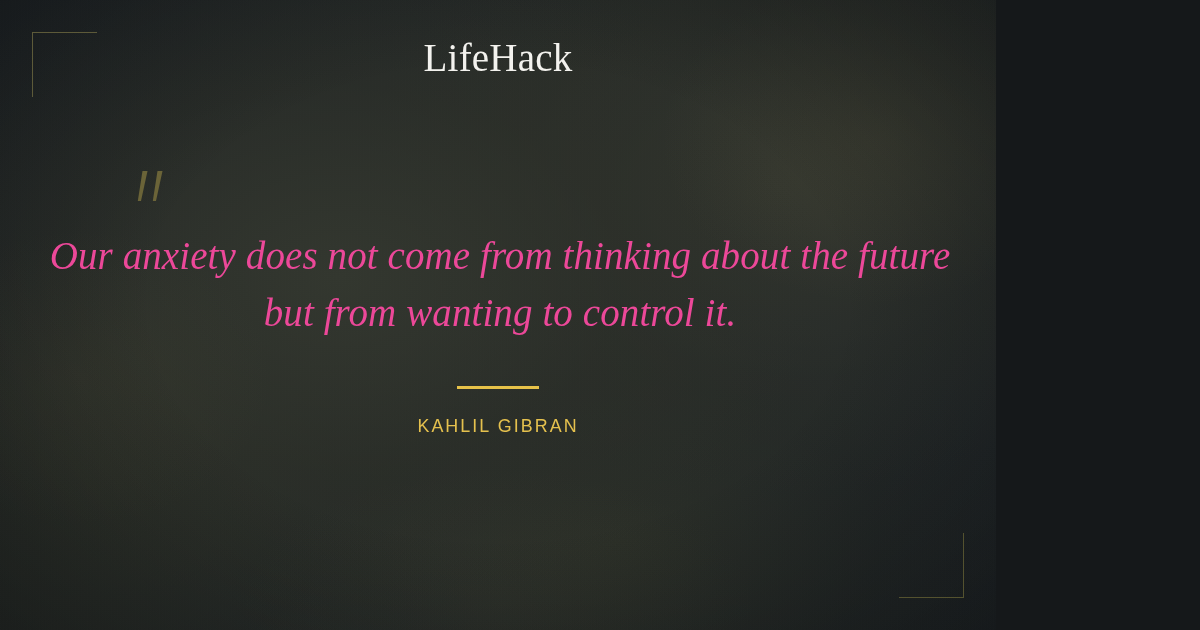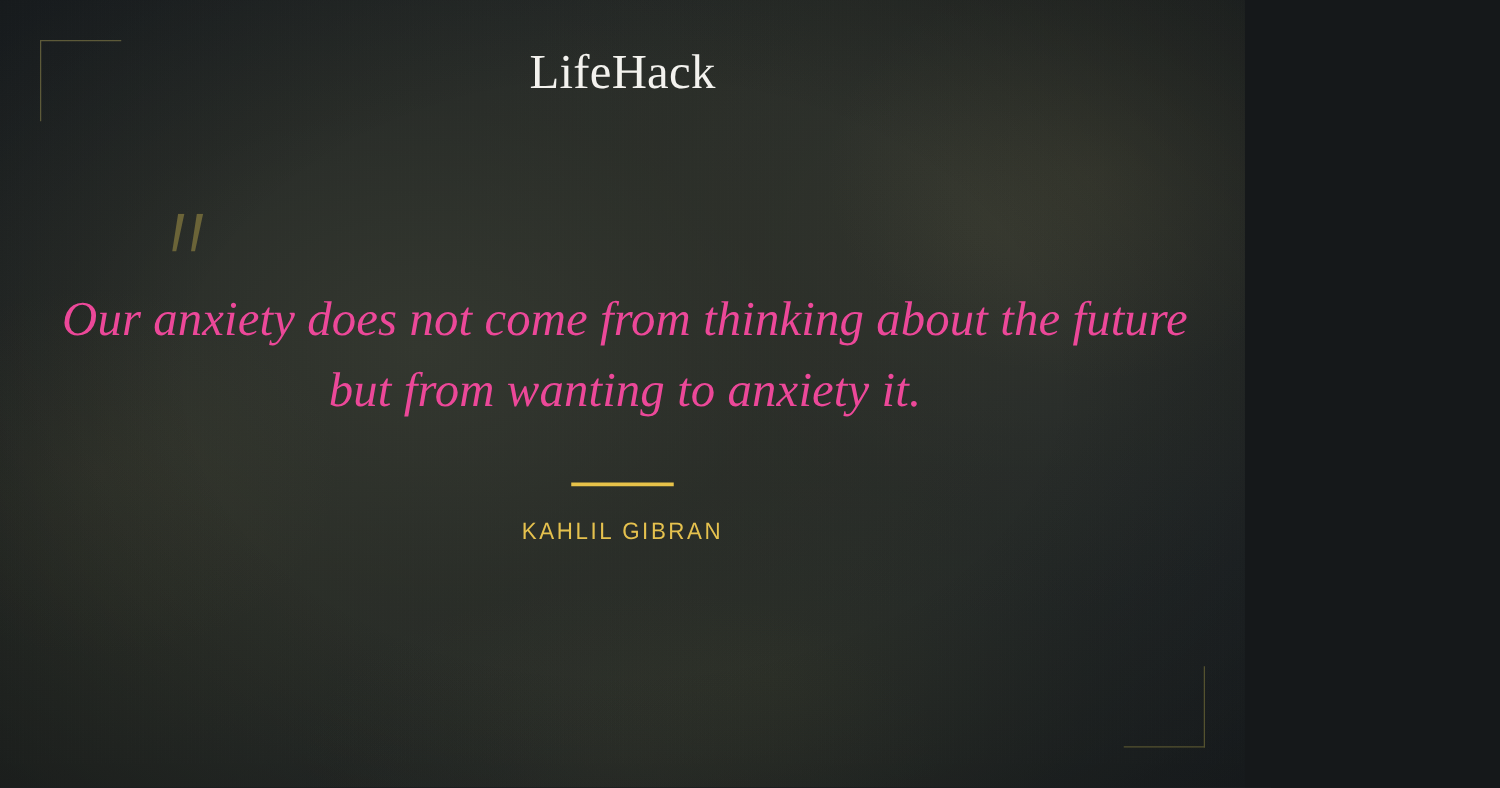--- a/index.html
+++ b/index.html
@@ -159,21 +159,21 @@
 
     <div class="quote-mark">
       <svg width="36" height="40" viewBox="0 0 36 40" aria-hidden="true">
         <path d="M9.5 0 L14.5 0 L8.0 30 L4.8 30 Z" fill="#6b6438"></path>
         <path d="M24.5 0 L29.5 0 L23.0 30 L19.8 30 Z" fill="#6b6438"></path>
       </svg>
     </div>
 
     <div class="quote-text">
       <span class="quote-line">Our anxiety does not come from thinking about the future</span>
-      <span class="quote-line">but from wanting to anxiety it.</span>
+      <span class="quote-line">but from wanting to control it.</span>
     </div>
 
     <div class="divider"></div>
 
     <div class="author">KAHLIL GIBRAN</div>
 
   </div>
 
 </div>
 

